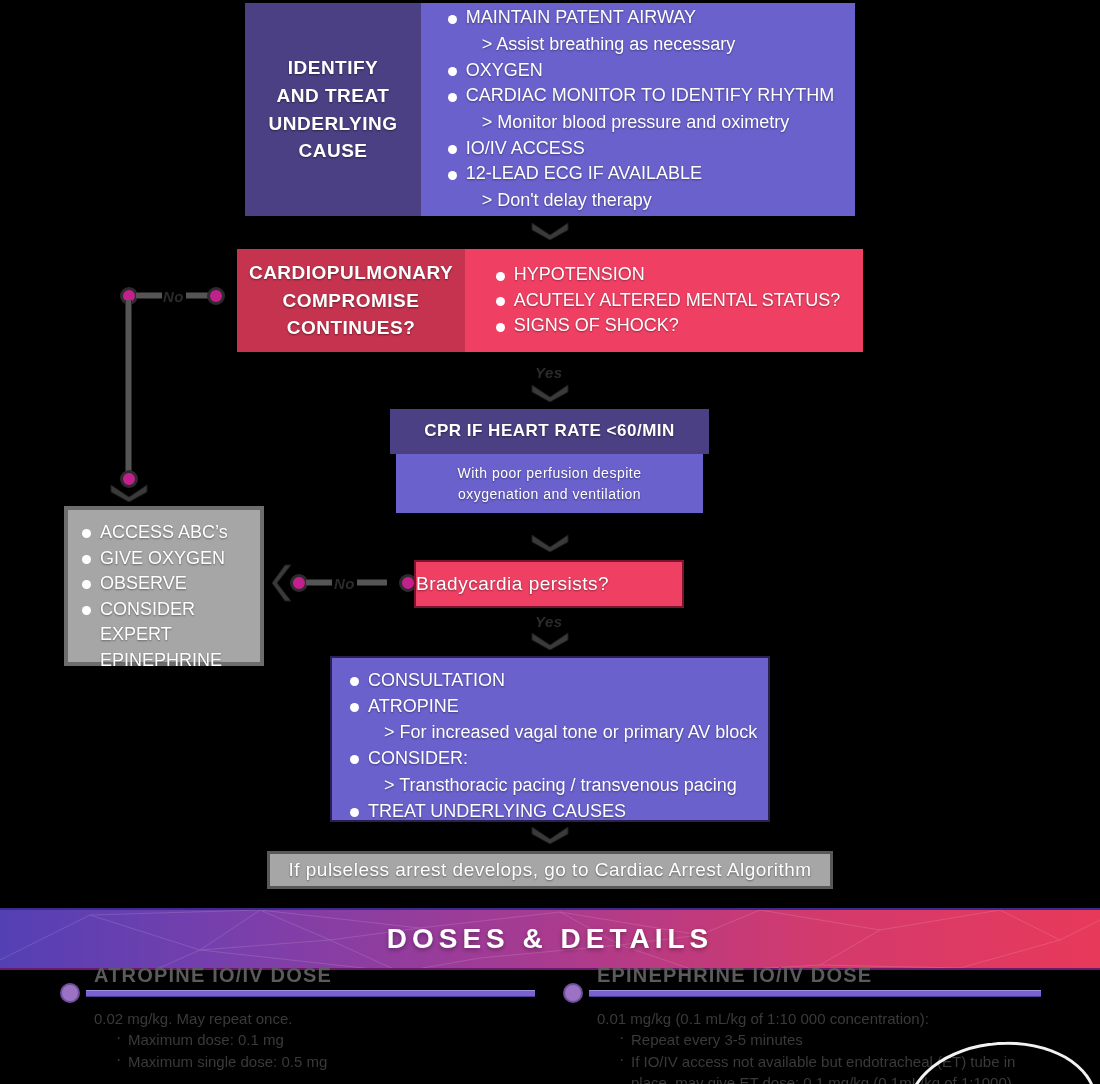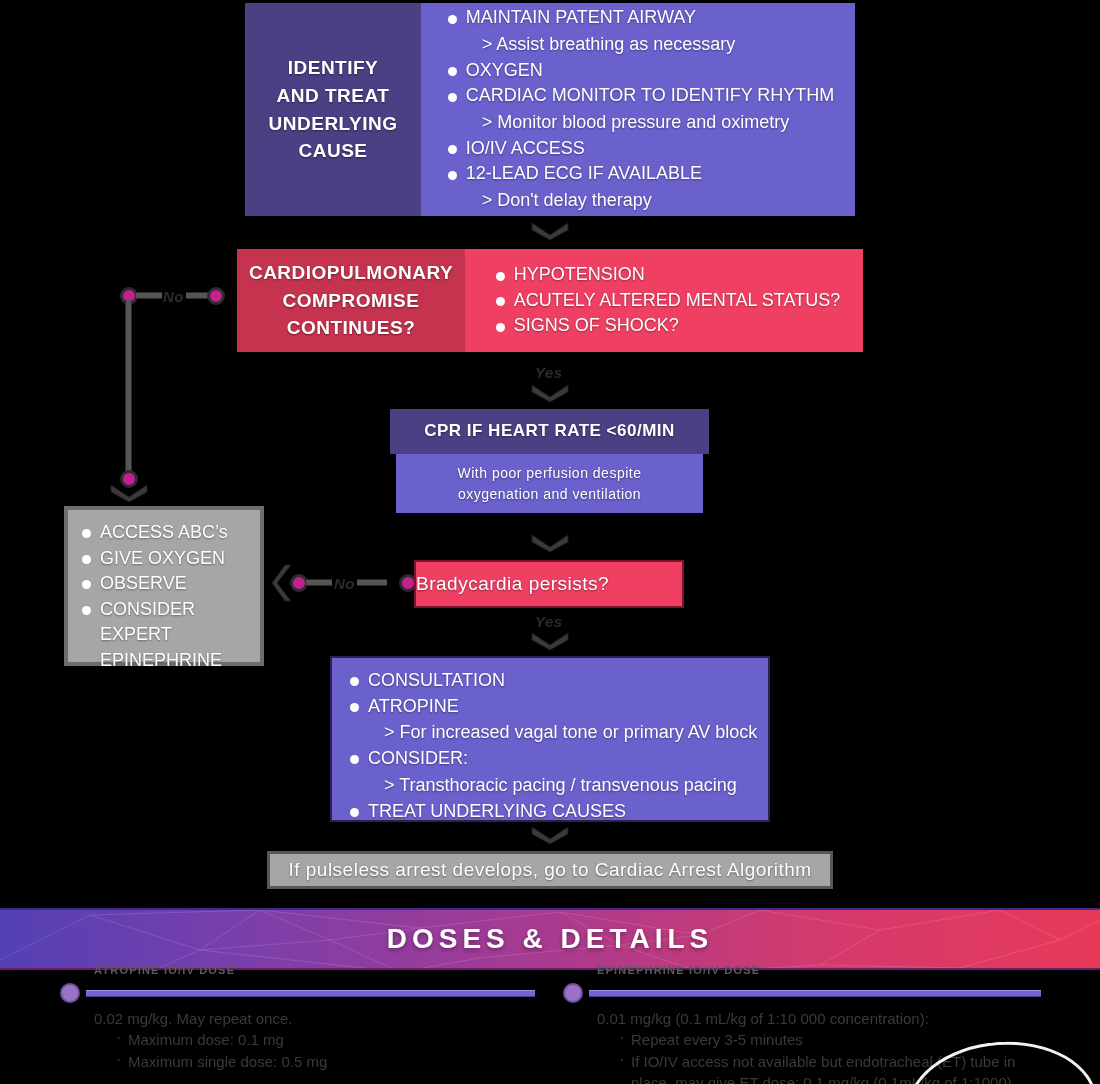--- a/index.html
+++ b/index.html
@@ -69,21 +69,21 @@
   }
   #banner .poly { position:absolute; inset:0; opacity:.30; }
   #banner h1 {
     position:relative; color:#fff; font-size:28px; font-weight:700; letter-spacing:5px;
     text-shadow:0 2px 4px rgba(0,0,0,.35);
   }
 
   
   .dose { position:absolute; }
   .dose-head {
-    position:absolute; left:34px; top:-18px; color:#5b5b5b; font-size:11px; font-weight:700;
+    position:absolute; left:34px; top:-18px; color:#5b5b5b; font-size:20px; font-weight:700;
     letter-spacing:1.2px;
   }
   .dose-rule {
     position:absolute; left:26px; top:8px; height:7px; width:calc(100% - 26px);
     background:#7a63d0; border-top:1px solid #a18fe0; border-bottom:1px solid #4c3a96;
   }
   .dose-dot {
     position:absolute; left:0; top:1px; width:20px; height:20px; border-radius:50%;
     background:#9b72c4; border:2px solid #6e4f9b;
   }

